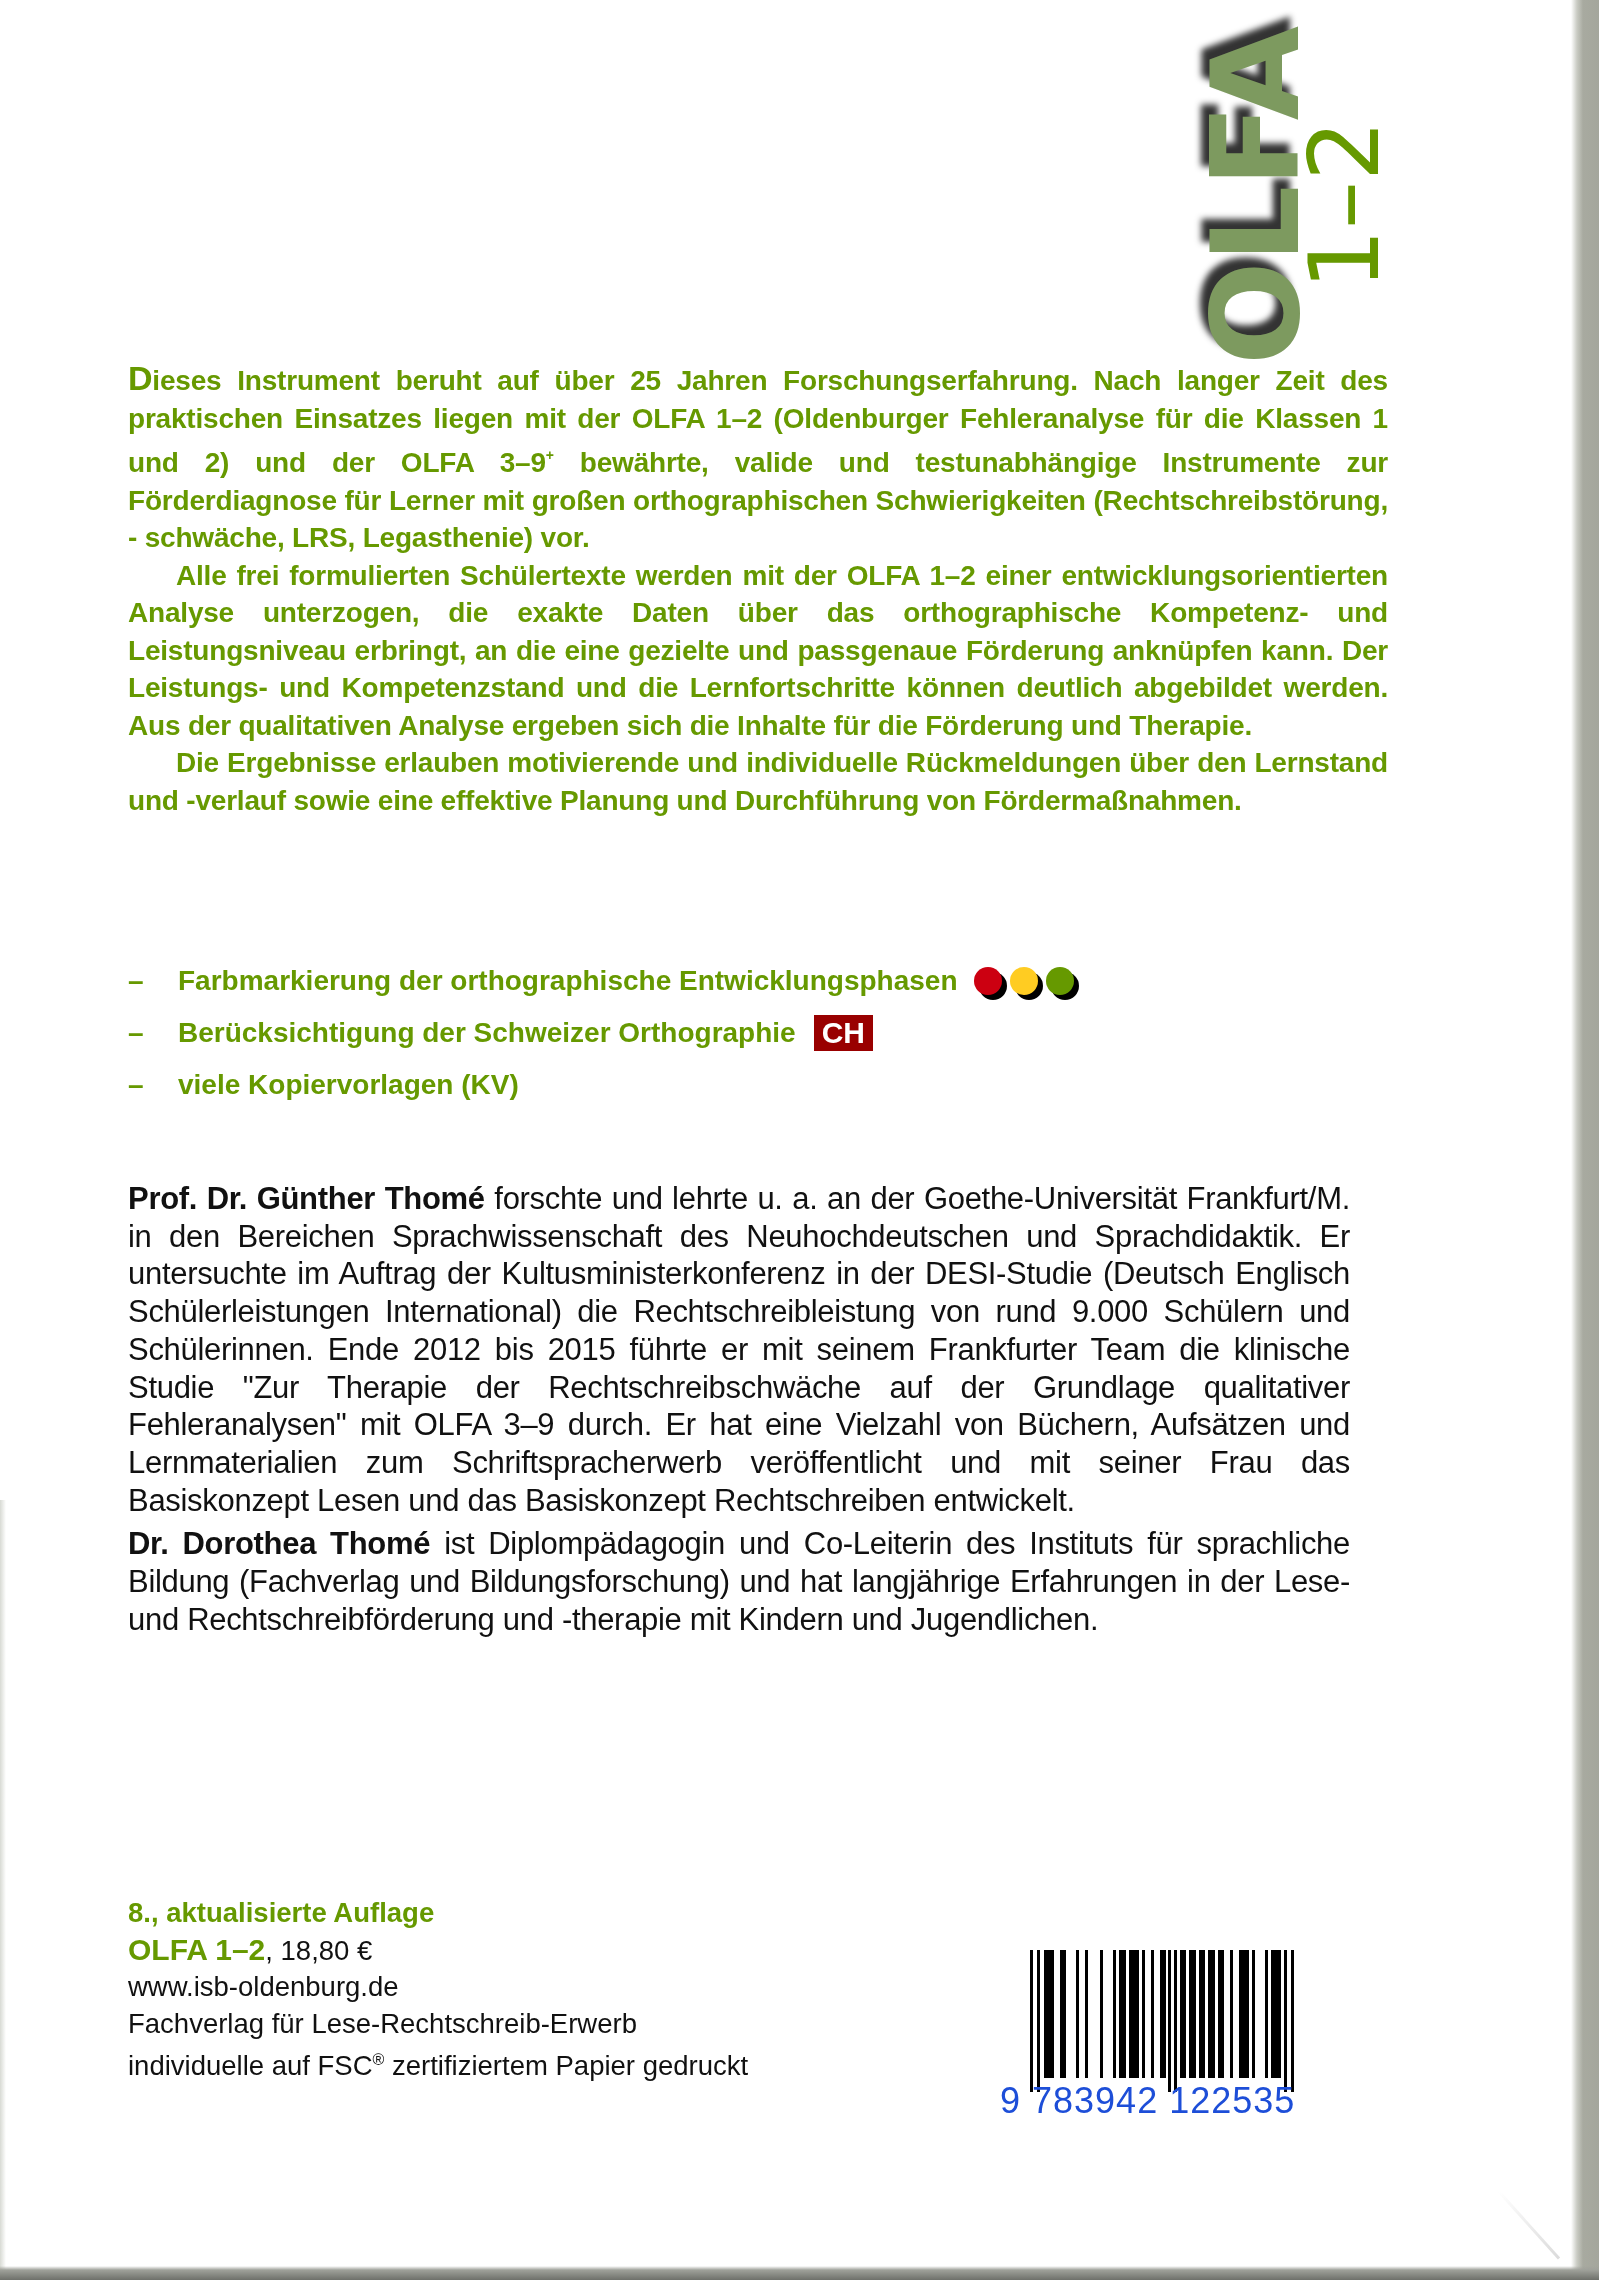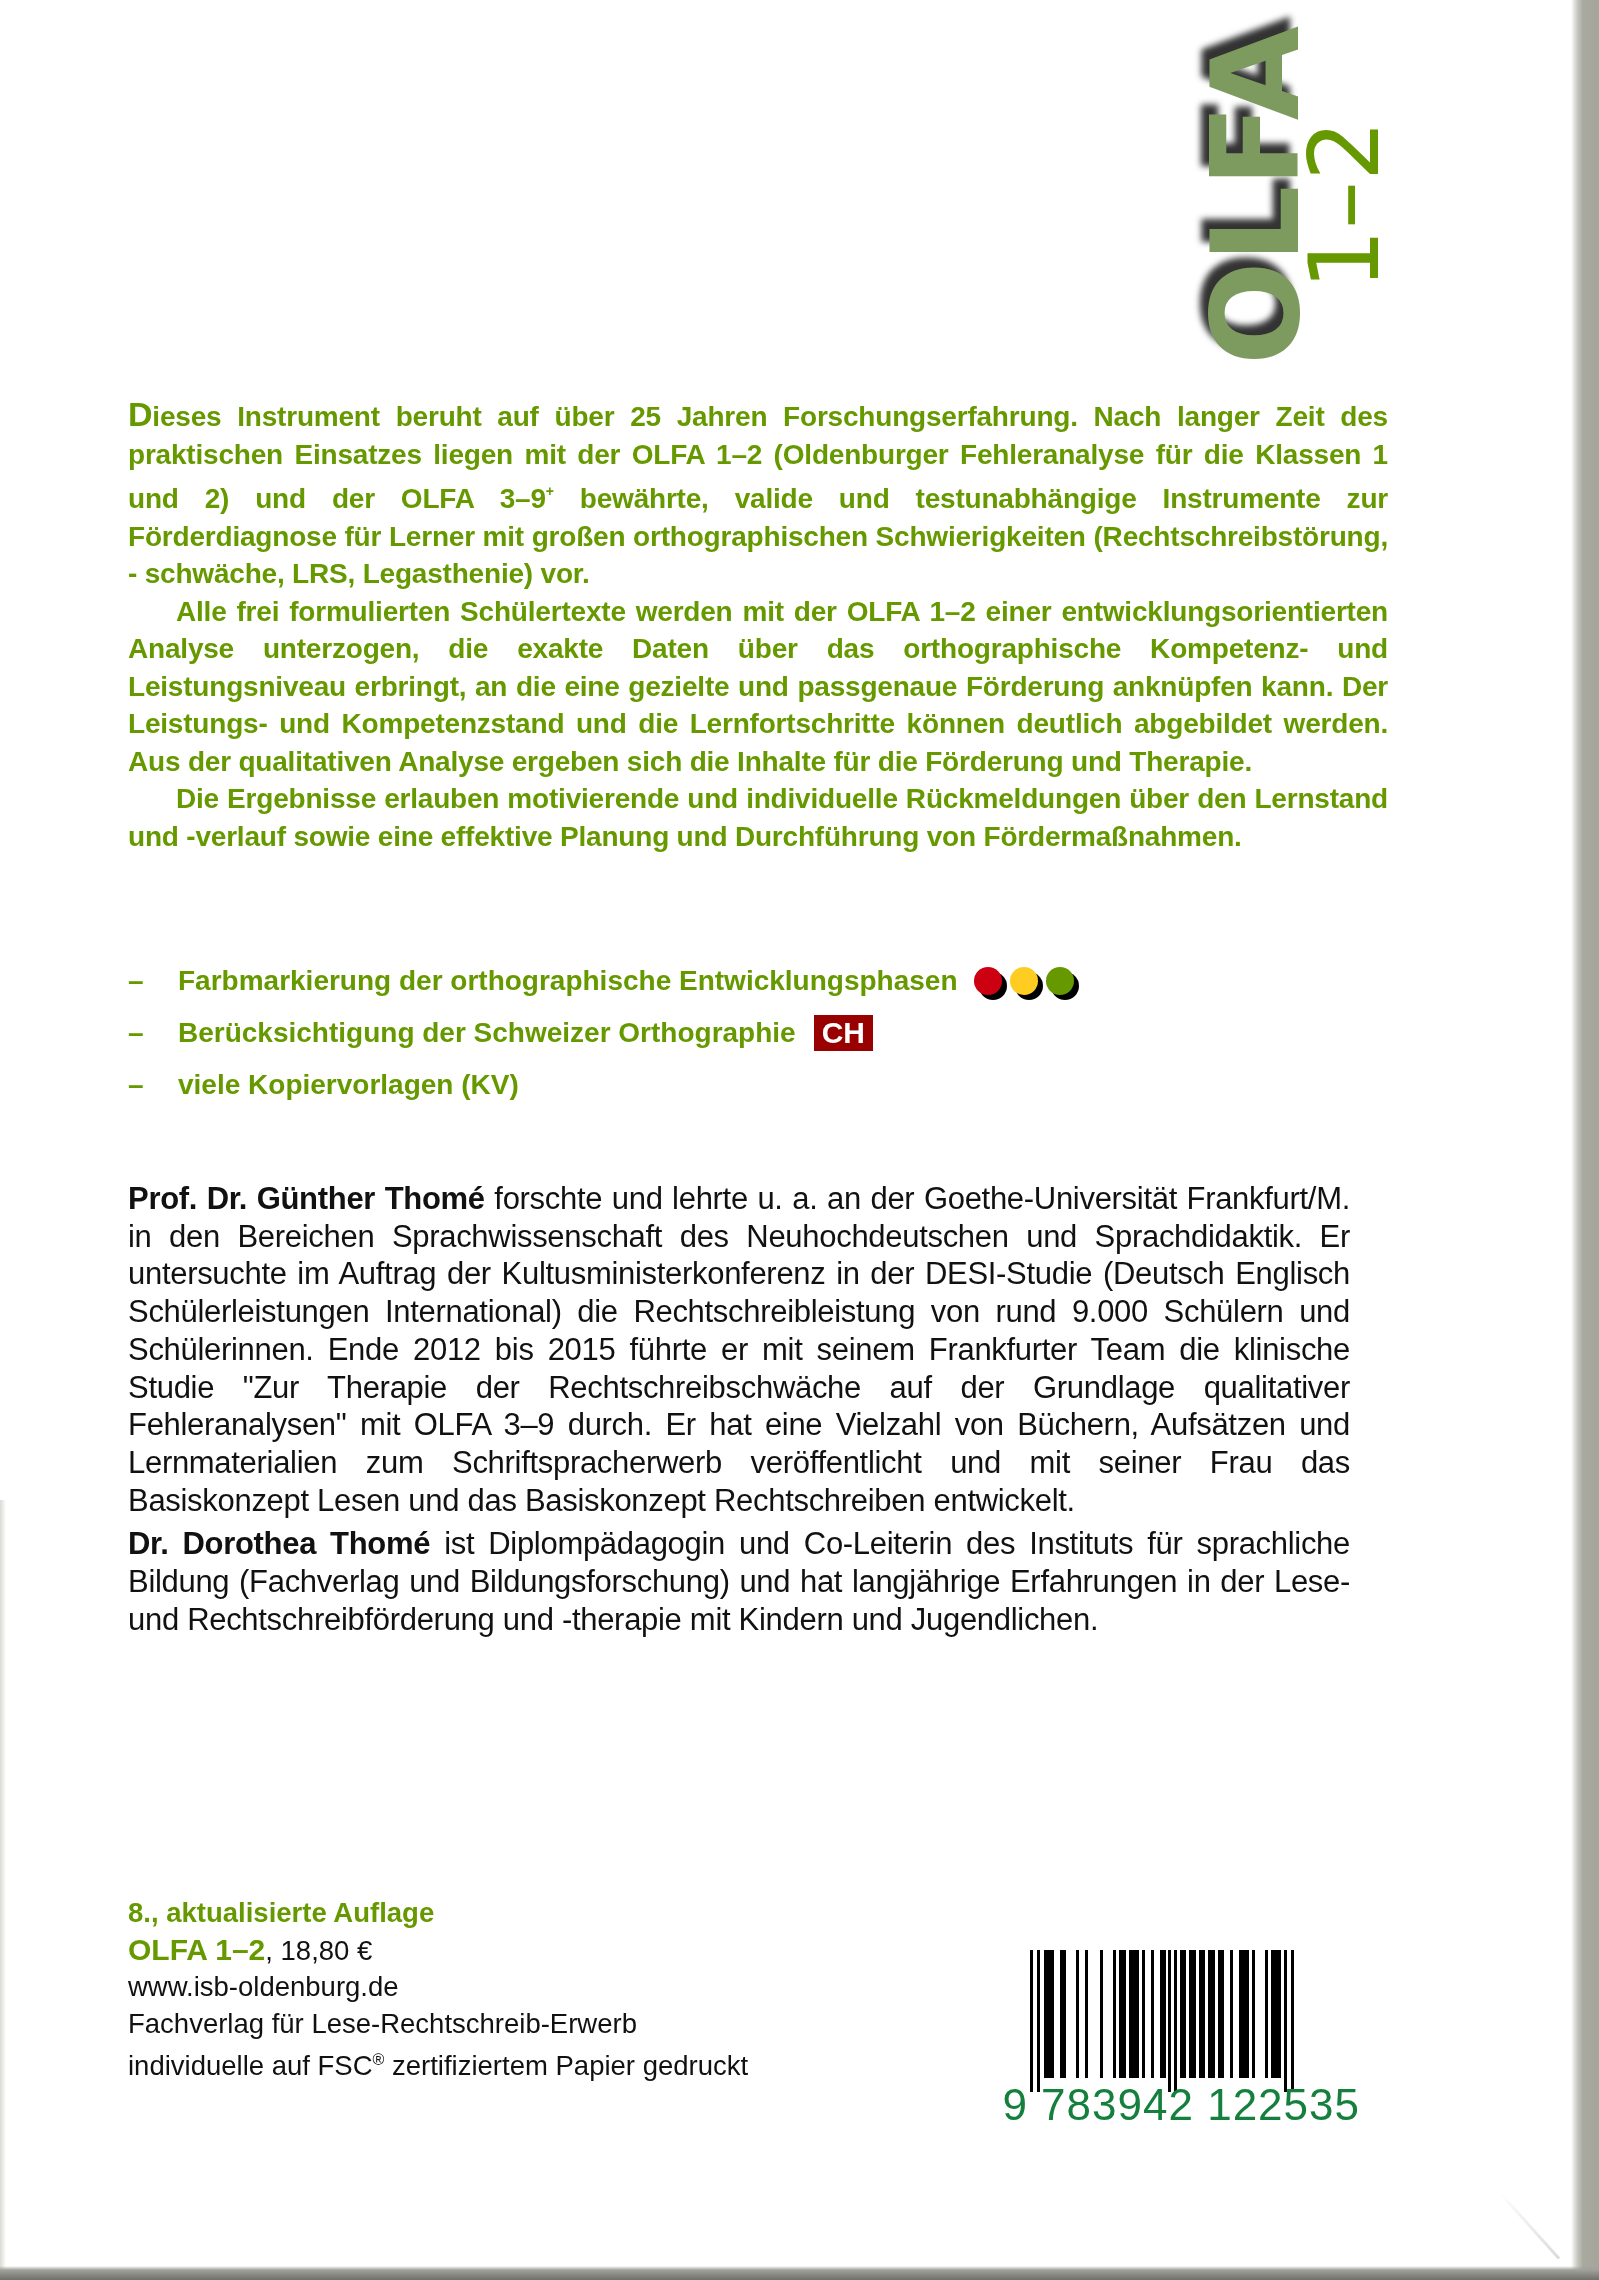--- a/index.html
+++ b/index.html
@@ -46,21 +46,20 @@
       transform: rotate(-90deg); transform-origin: center center;
       font-family: "DejaVu Sans", sans-serif; font-weight: normal;
       font-size: 96px; color: #669900; white-space: nowrap; text-align: center;
     }
 
     
     .blurb {
       position: absolute; left: 128px; top: 360px; width: 1260px;
       color: #669900; font-weight: bold; font-size: 28px; line-height: 37.5px;
       letter-spacing: -0.2px;
-      margin-top: 36px;
     }
     .blurb p { margin: 0; text-align: justify; }
     .blurb .indent { text-indent: 48px; }
     .drop { font-size: 34px; }
     .sup { font-size: 14px; vertical-align: 12px; }
 
     .features {
       position: absolute; left: 128px; top: 955px; width: 1260px;
       color: #669900; font-weight: bold; font-size: 28px;
     }
@@ -94,23 +93,22 @@
     
     .barcode {
       position: absolute; left: 1030px; top: 1950px; width: 320px; height: 140px;
     }
     .bars { position: absolute; left: 0; top: 0; width: 320px; height: 140px; display: flex; align-items: flex-start; }
     .bars span { display: inline-block; background: #000; height: 128px; }
     .bars span.g { height: 142px; }
     .bars span.w { background: transparent; }
     .barcode-digits {
       position: absolute; left: -30px; top: 130px; width: 360px;
-      font-size: 44px; letter-spacing: 1px; color: #15803d; background: transparent;
+      font-size: 36px; letter-spacing: 1px; color: #1d4ed8; background: transparent;
       white-space: pre;
-      text-align: right;
     }
   </style>
 </head>
 <body>
 
 <div class="edge-right"></div>
 <div class="edge-left"></div>
 <div class="edge-bottom"></div>
 <div class="corner-crease"></div>
 

